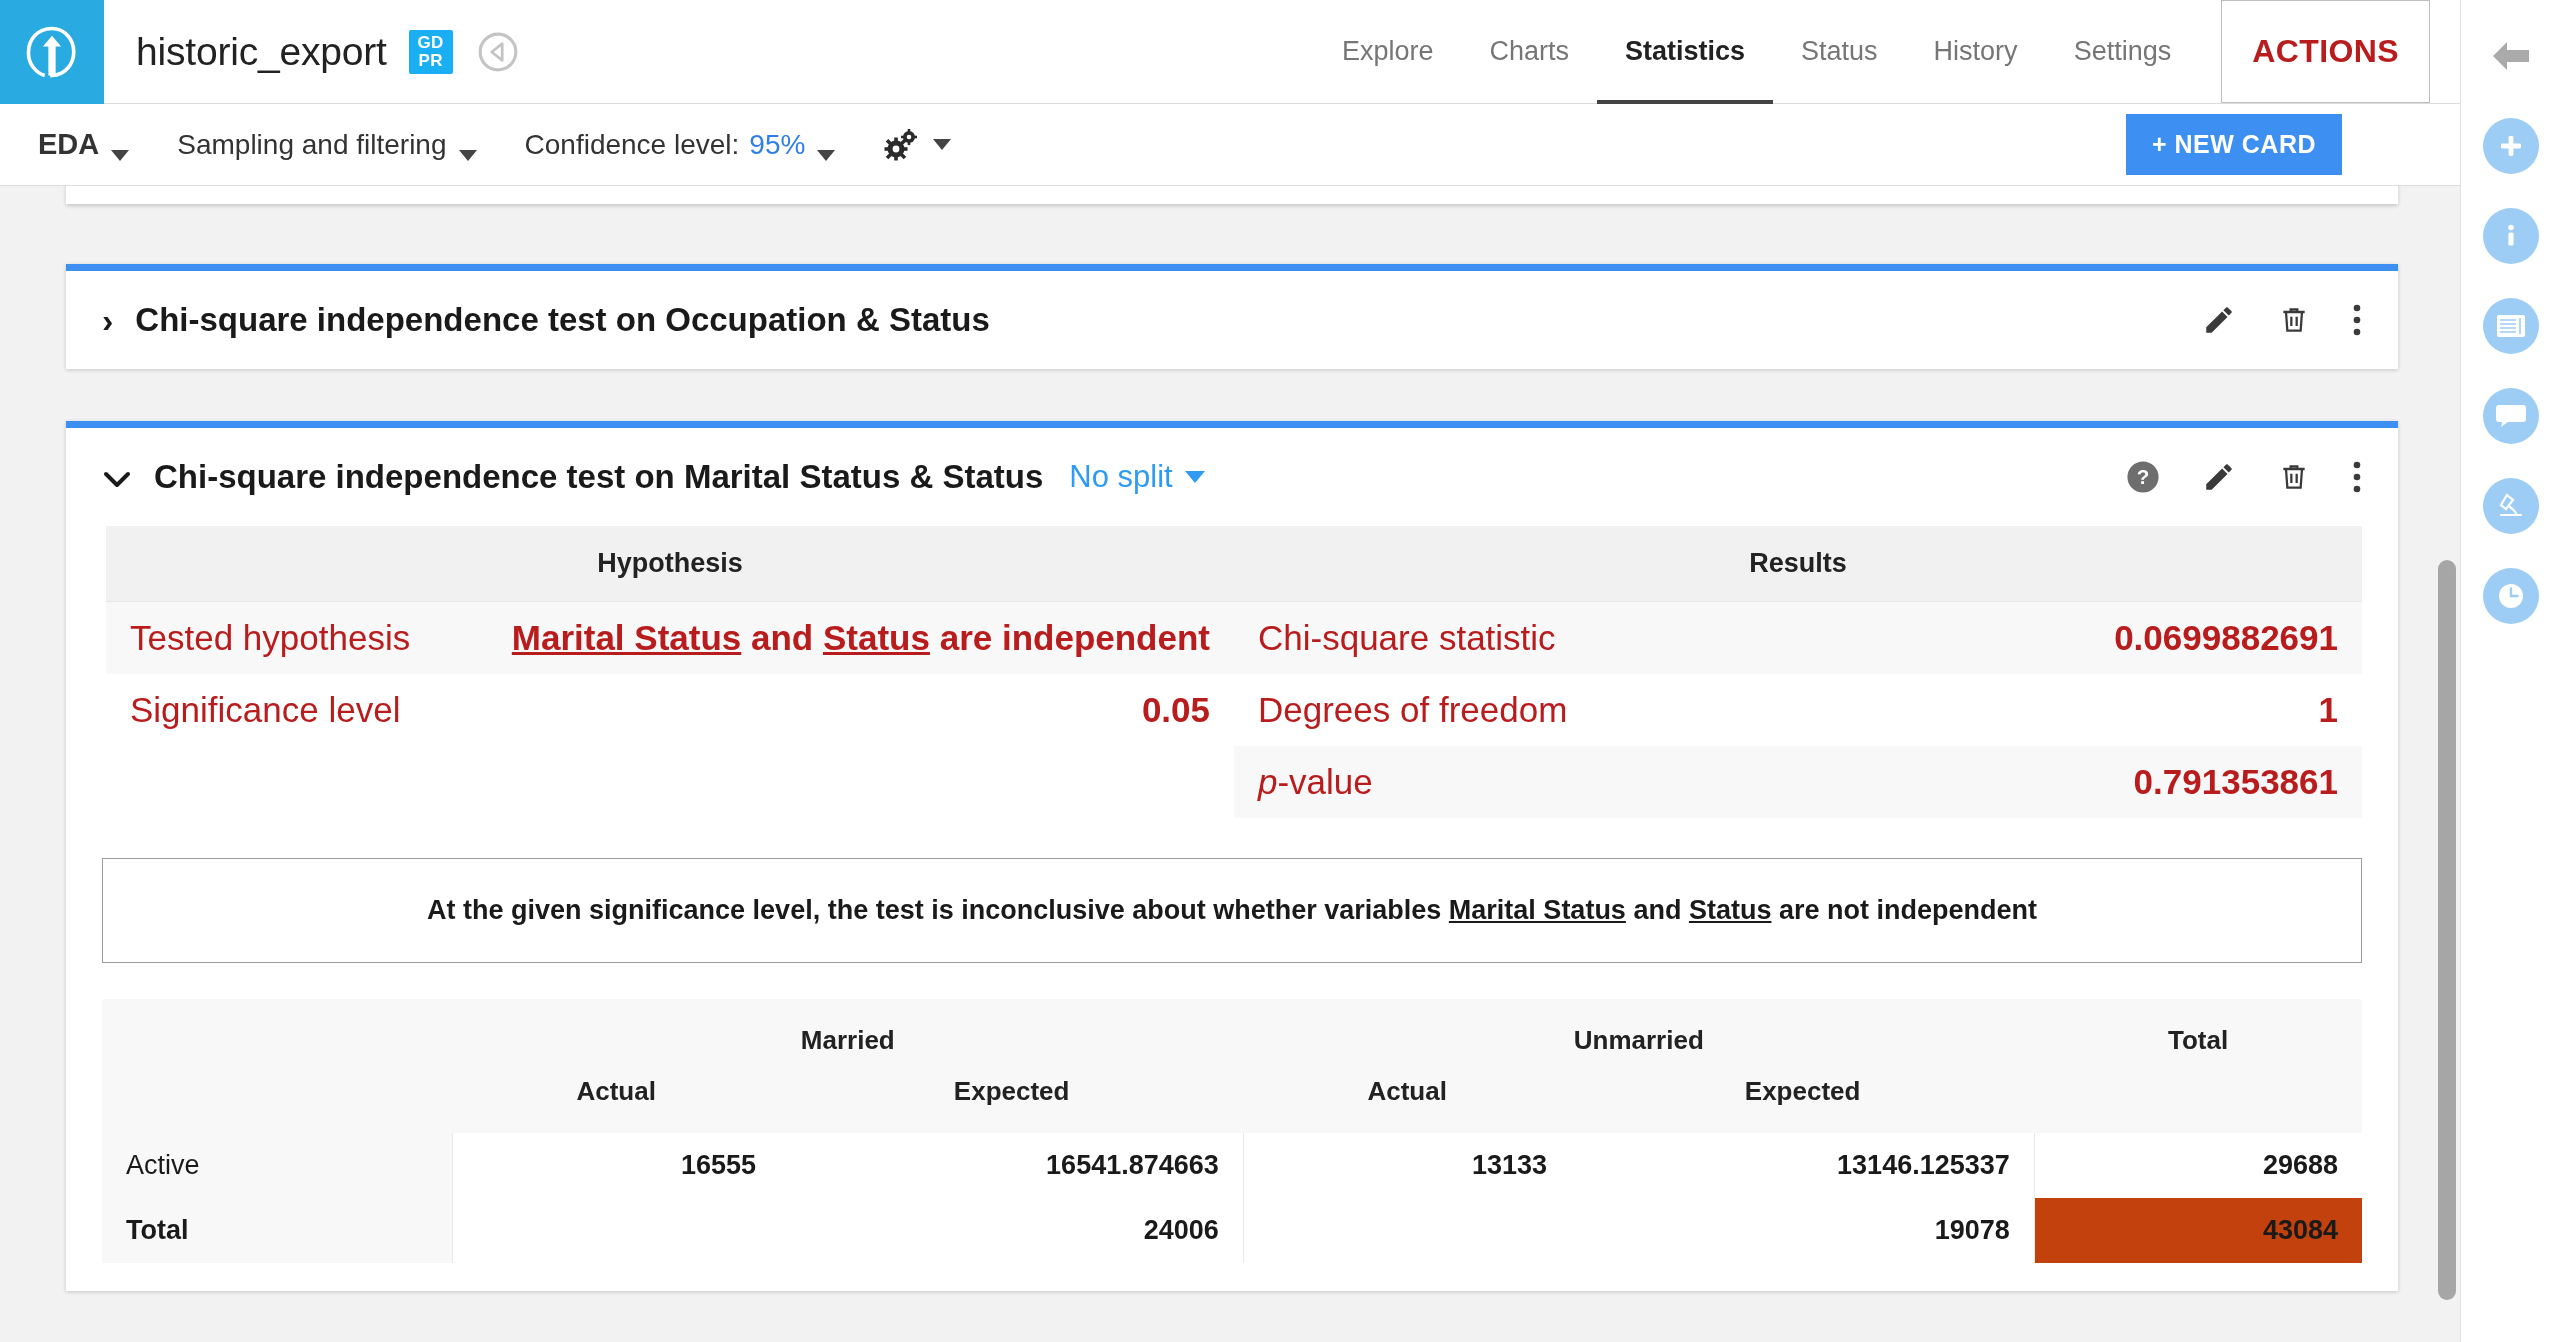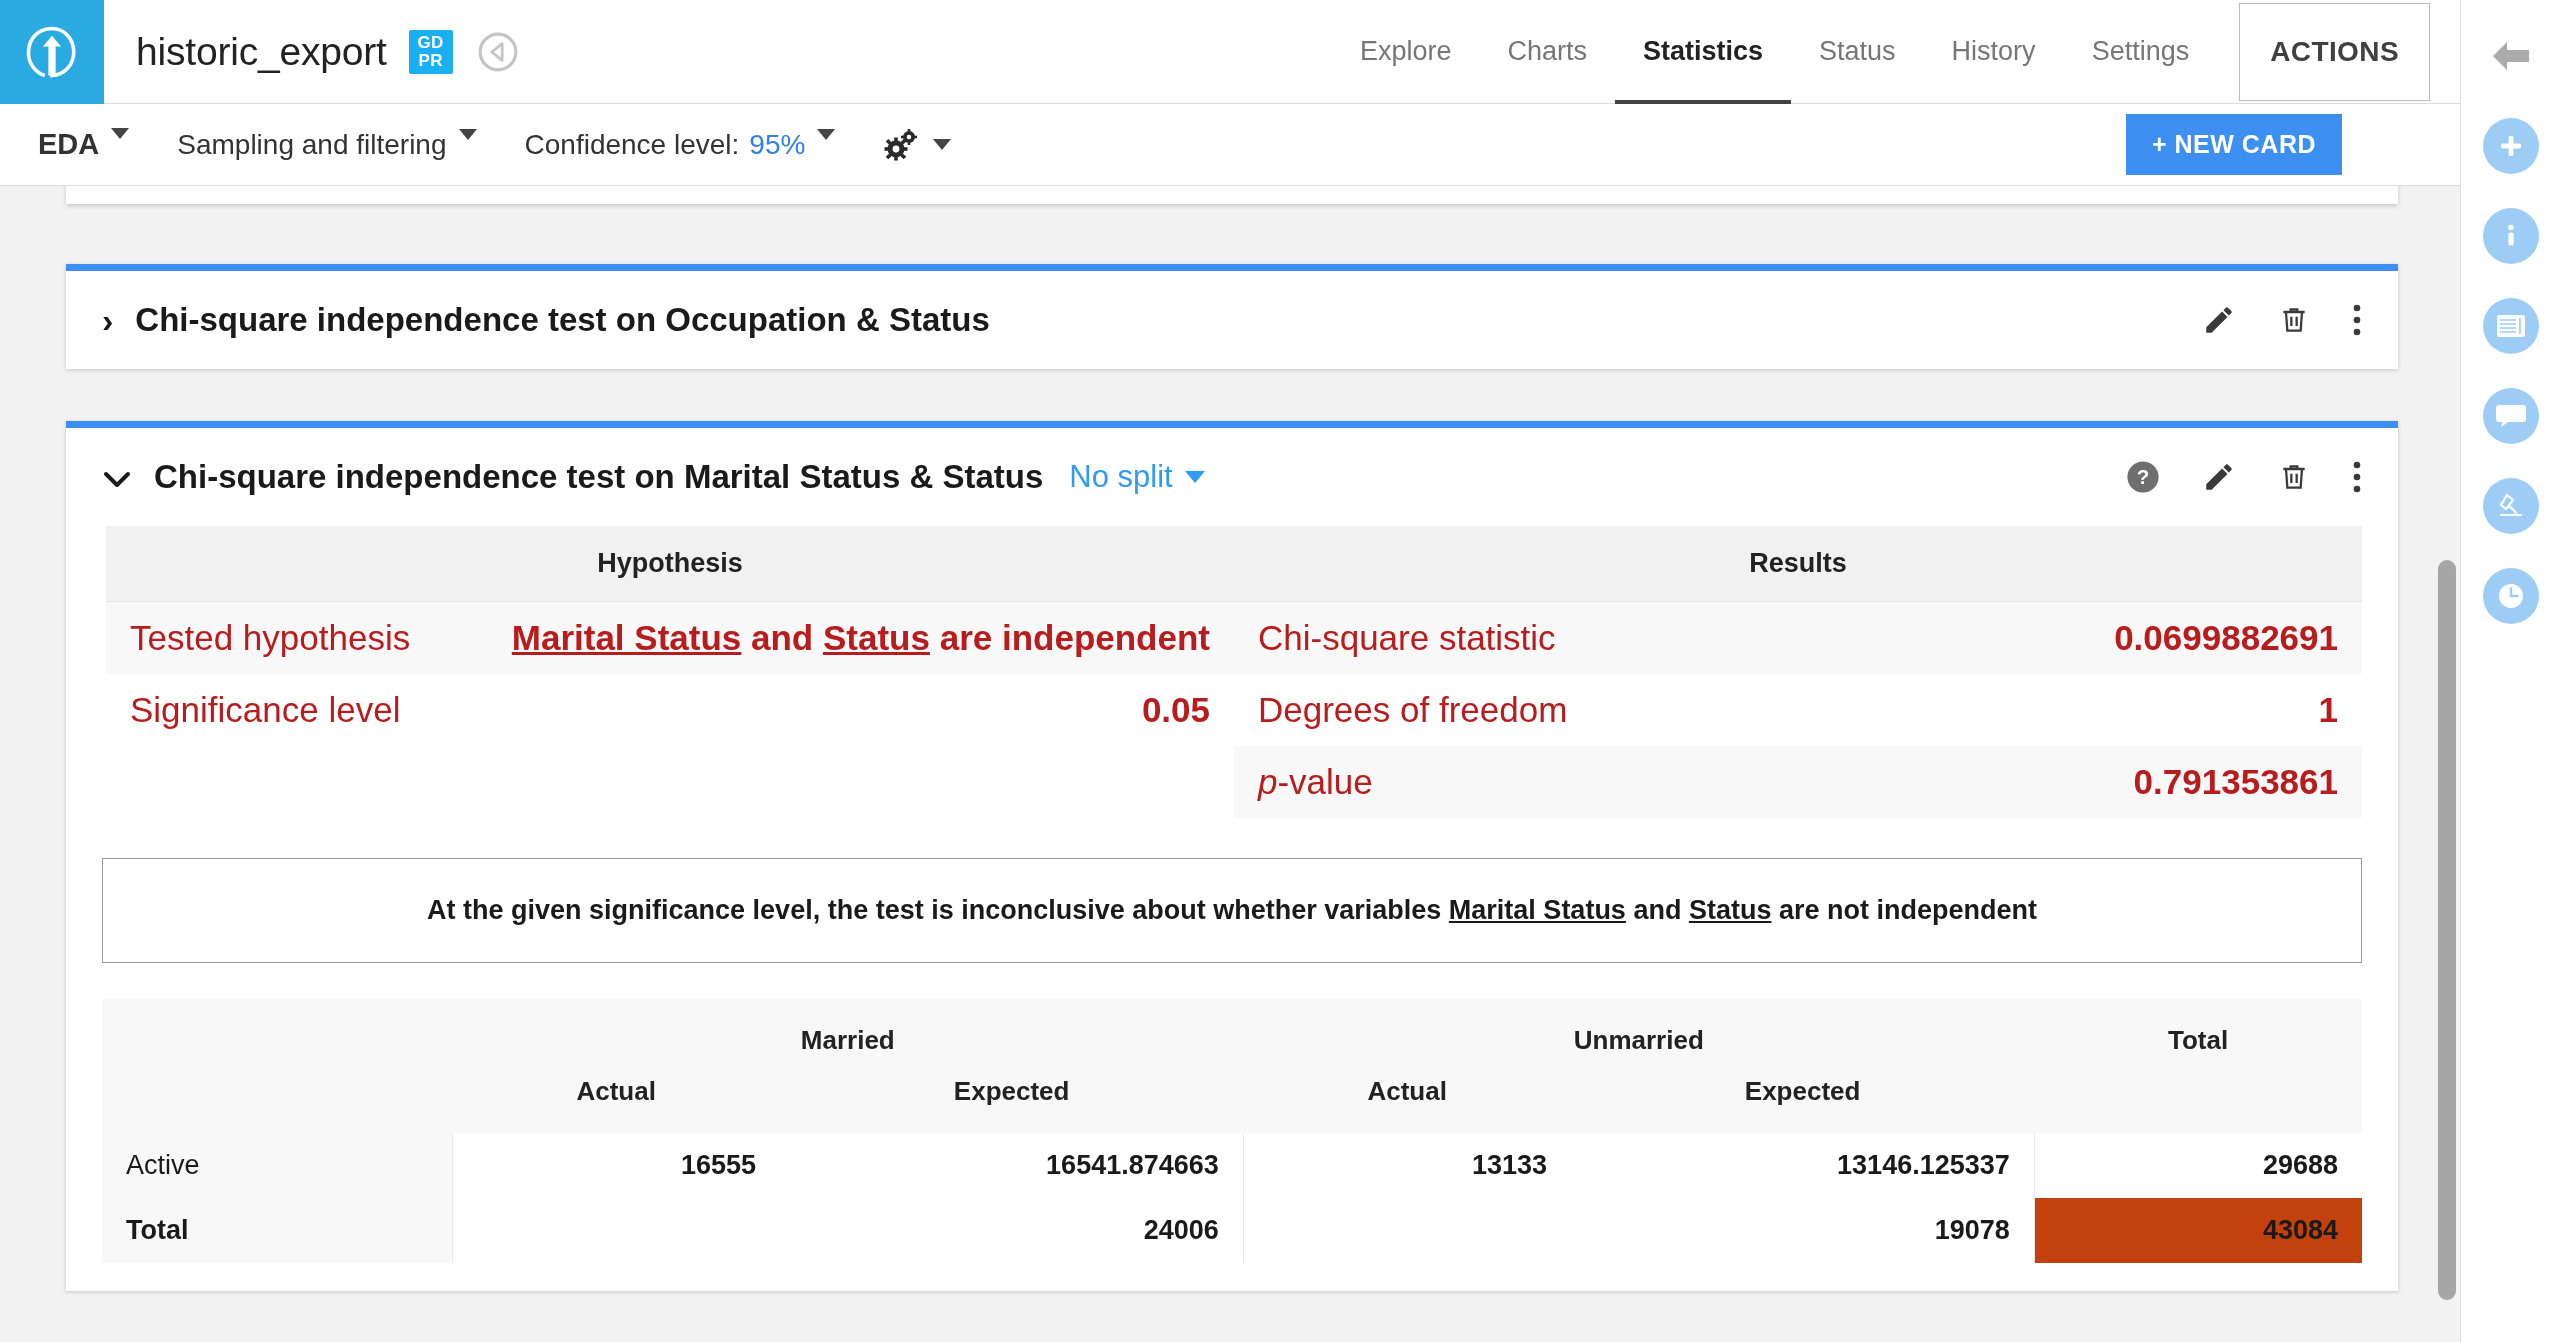--- a/index.html
+++ b/index.html
@@ -41,32 +41,32 @@
   .nav-item {
     font-size: 27px; color: #767676; padding: 0 28px; height: 104px;
     display: flex; align-items: center; cursor: pointer; white-space: nowrap;
   }
   .nav-item.active {
     color: #222; font-weight: bold;
     box-shadow: inset 0 -4px 0 0 #444;
   }
   .actions-btn {
     margin-left: 22px; margin-right: 30px; border: 1px solid #bdbdbd; background: #fff;
-    color: #404040; font-size: 28px; font-weight: bold; letter-spacing: 0.4px;
+    color: #b91c1c; font-size: 32px; font-weight: bold; letter-spacing: 0.4px;
     padding: 32px 30px; cursor: pointer;
   }
 
   
   .toolbar {
     position: absolute; top: 104px; left: 0; width: 2460px; height: 82px;
     background: #fff; border-bottom: 1px solid #dcdcdc;
     display: flex; align-items: center; padding-left: 38px;
   }
   .tb-item {
-    display: flex; align-items: flex-start; font-size: 28px; color: #333;
+    display: flex; align-items: flex-end; font-size: 28px; color: #333;
     margin-right: 48px; cursor: pointer; white-space: nowrap;
   }
   .tb-item.bold { font-weight: bold; font-size: 29px; }
   .caret {
     display: inline-block; width: 0; height: 0; margin-left: 12px;
     border-left: 9px solid transparent; border-right: 9px solid transparent;
     border-top: 11px solid #444;
   }
   .conf-val { color: #2f7fe8; margin-left: 10px; }
   .gear-wrap { display: flex; align-items: center; cursor: pointer; }

